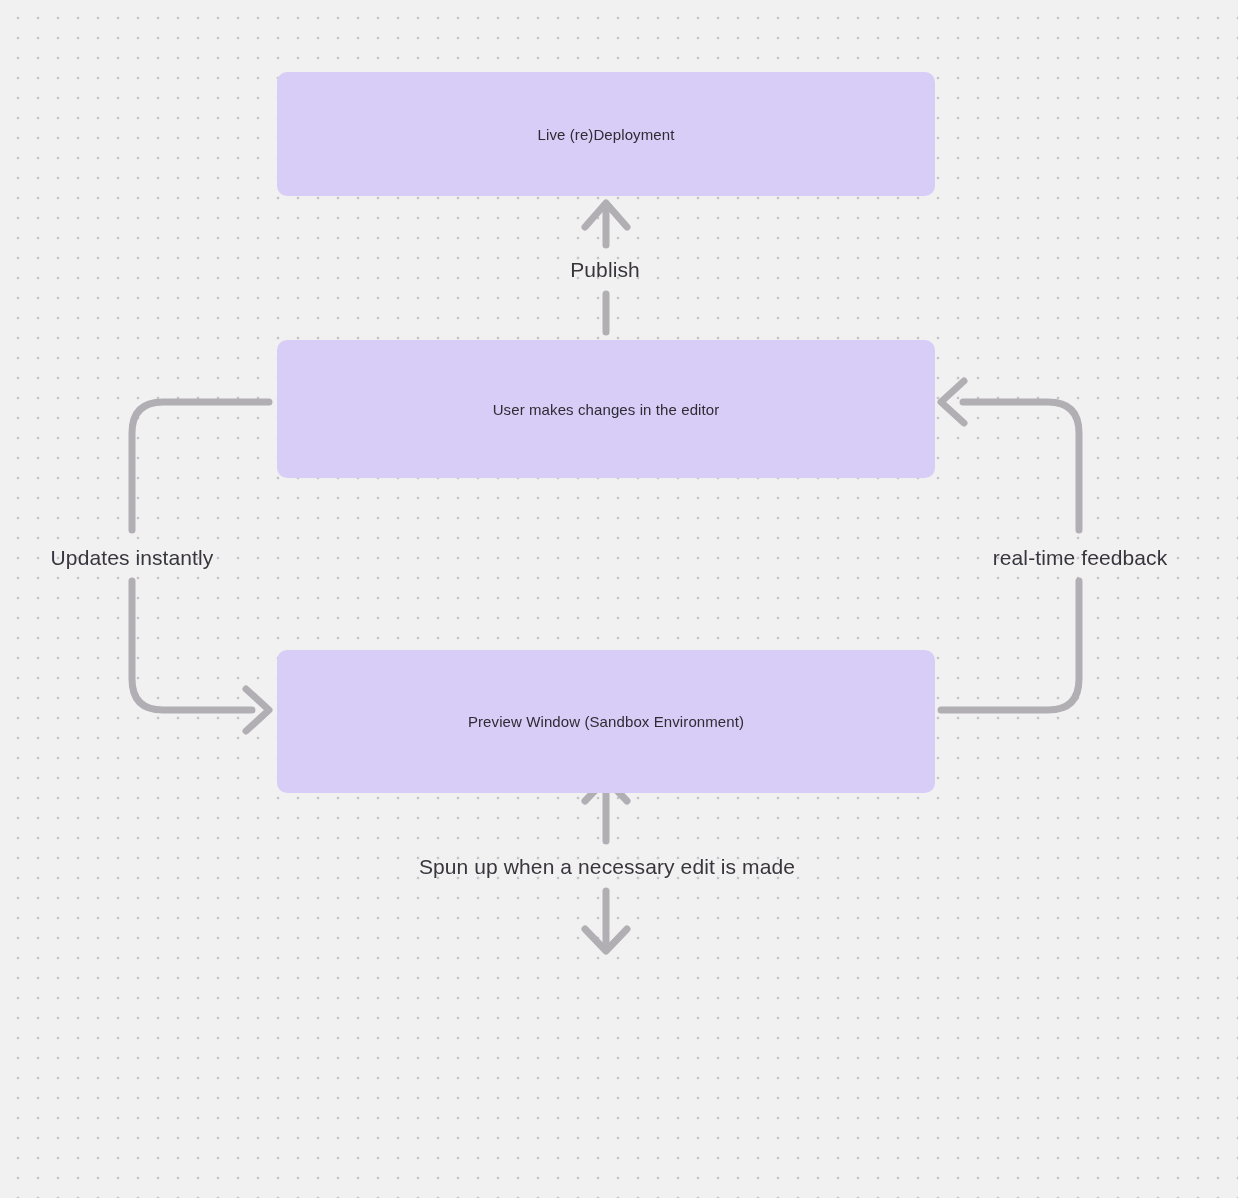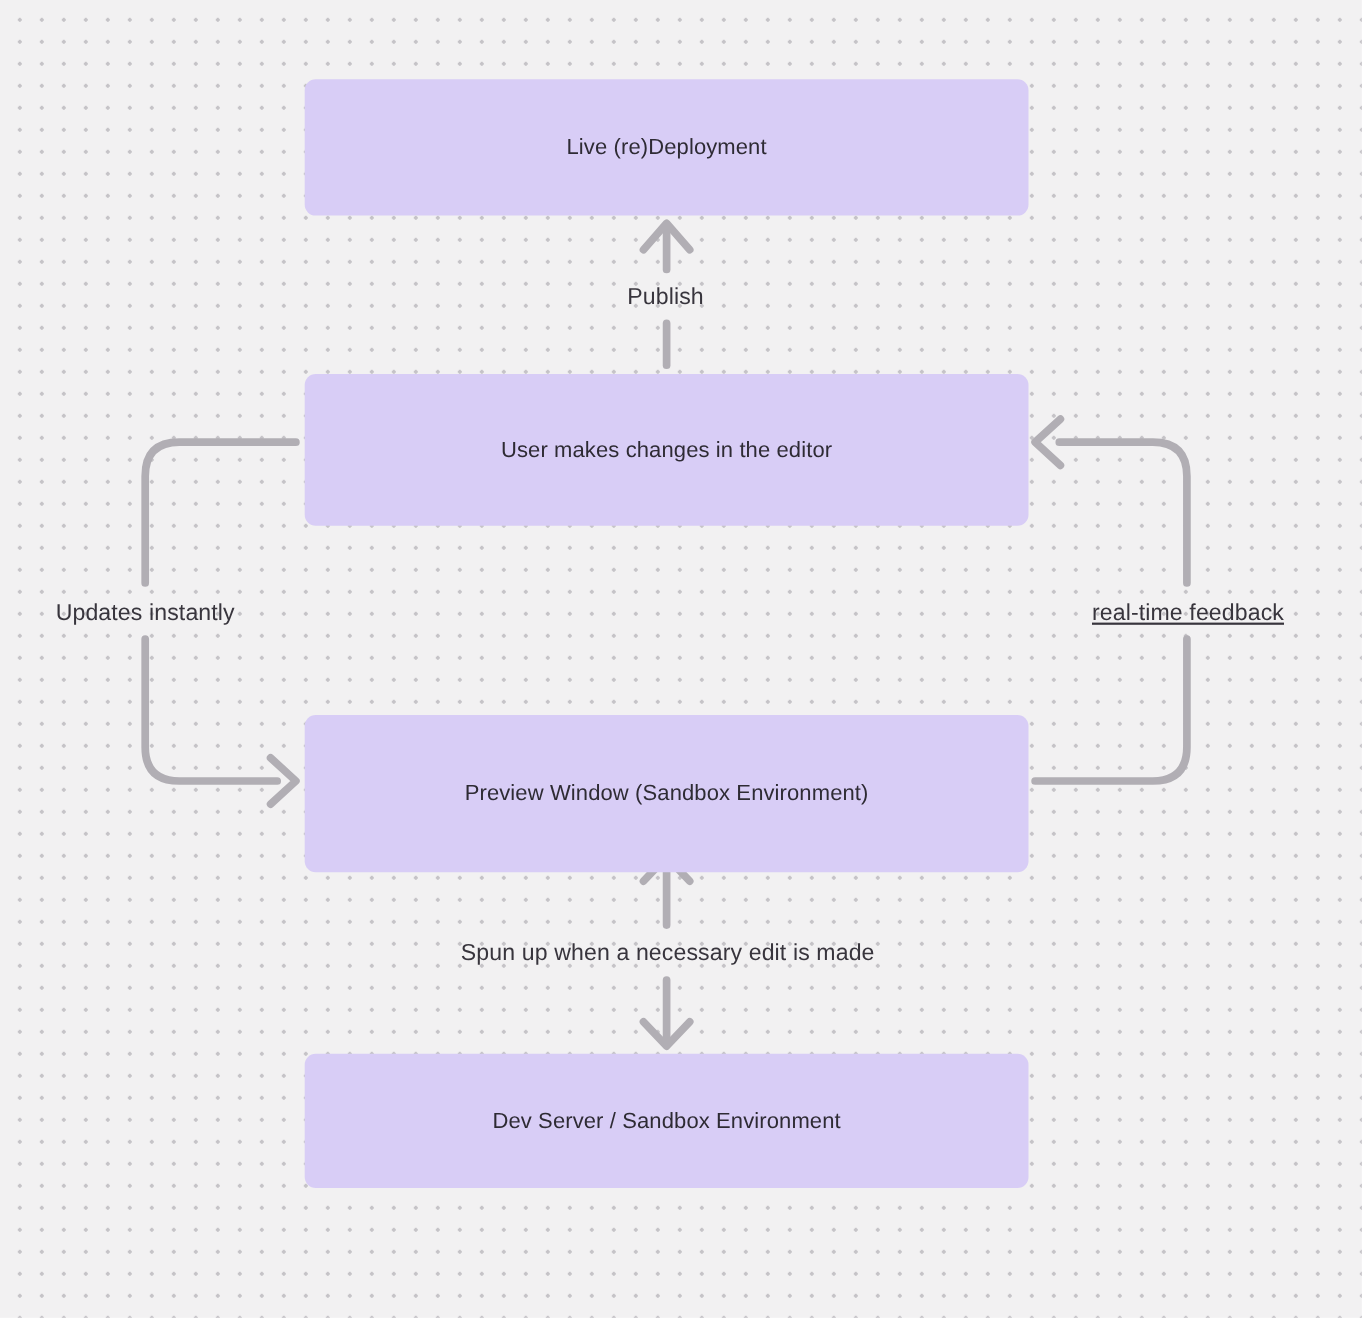--- a/index.html
+++ b/index.html
@@ -37,38 +37,38 @@
     position: absolute;
     left: 277px;
     width: 658px;
     background: #d8cdf6;
     border-radius: 10px;
     display: flex;
     align-items: center;
     justify-content: center;
     text-align: center;
     color: #2e2b34;
-    font-size: 20px;
+    font-size: 15px;
     letter-spacing: 0.1px;
   }
   .node-1 { top: 72px;  height: 124px; }
   .node-2 { top: 340px; height: 138px; }
   .node-3 { top: 650px; height: 143px; }
   .node-4 { top: 958px; height: 122px; }
   .edge-label {
     position: absolute;
     transform: translate(-50%, -50%);
     white-space: nowrap;
     color: #38353d;
     font-size: 21px;
     letter-spacing: 0.1px;
   }
   .label-publish          { left: 605px;  top: 270px; }
   .label-updates          { left: 132px;  top: 558px; }
-  .label-feedback         { left: 1080px; top: 558px; text-decoration: underline; }
+  .label-feedback         { left: 1080px; top: 558px; }
   .label-spun-up          { left: 607px;  top: 867px; }
 </style>
 </head>
 <body>
 
 <div class="canvas">
 
   <svg class="arrow-layer" viewBox="0 0 1238 1198" xmlns="http://www.w3.org/2000/svg">
 
     <g>
@@ -102,23 +102,20 @@
   </div>
 
   <div class="node node-2">
     <span>User makes changes in the editor</span>
   </div>
 
   <div class="node node-3">
     <span>Preview Window (Sandbox Environment)</span>
   </div>
 
-  <div class="node node-4">
-    <span>Dev Server / Sandbox Environment</span>
-  </div>
 
   <div class="edge-label label-publish">Publish</div>
 
   <div class="edge-label label-updates">Updates instantly</div>
 
   <div class="edge-label label-feedback">real-time feedback</div>
 
   <div class="edge-label label-spun-up">Spun up when a necessary edit is made</div>
 
 </div>

